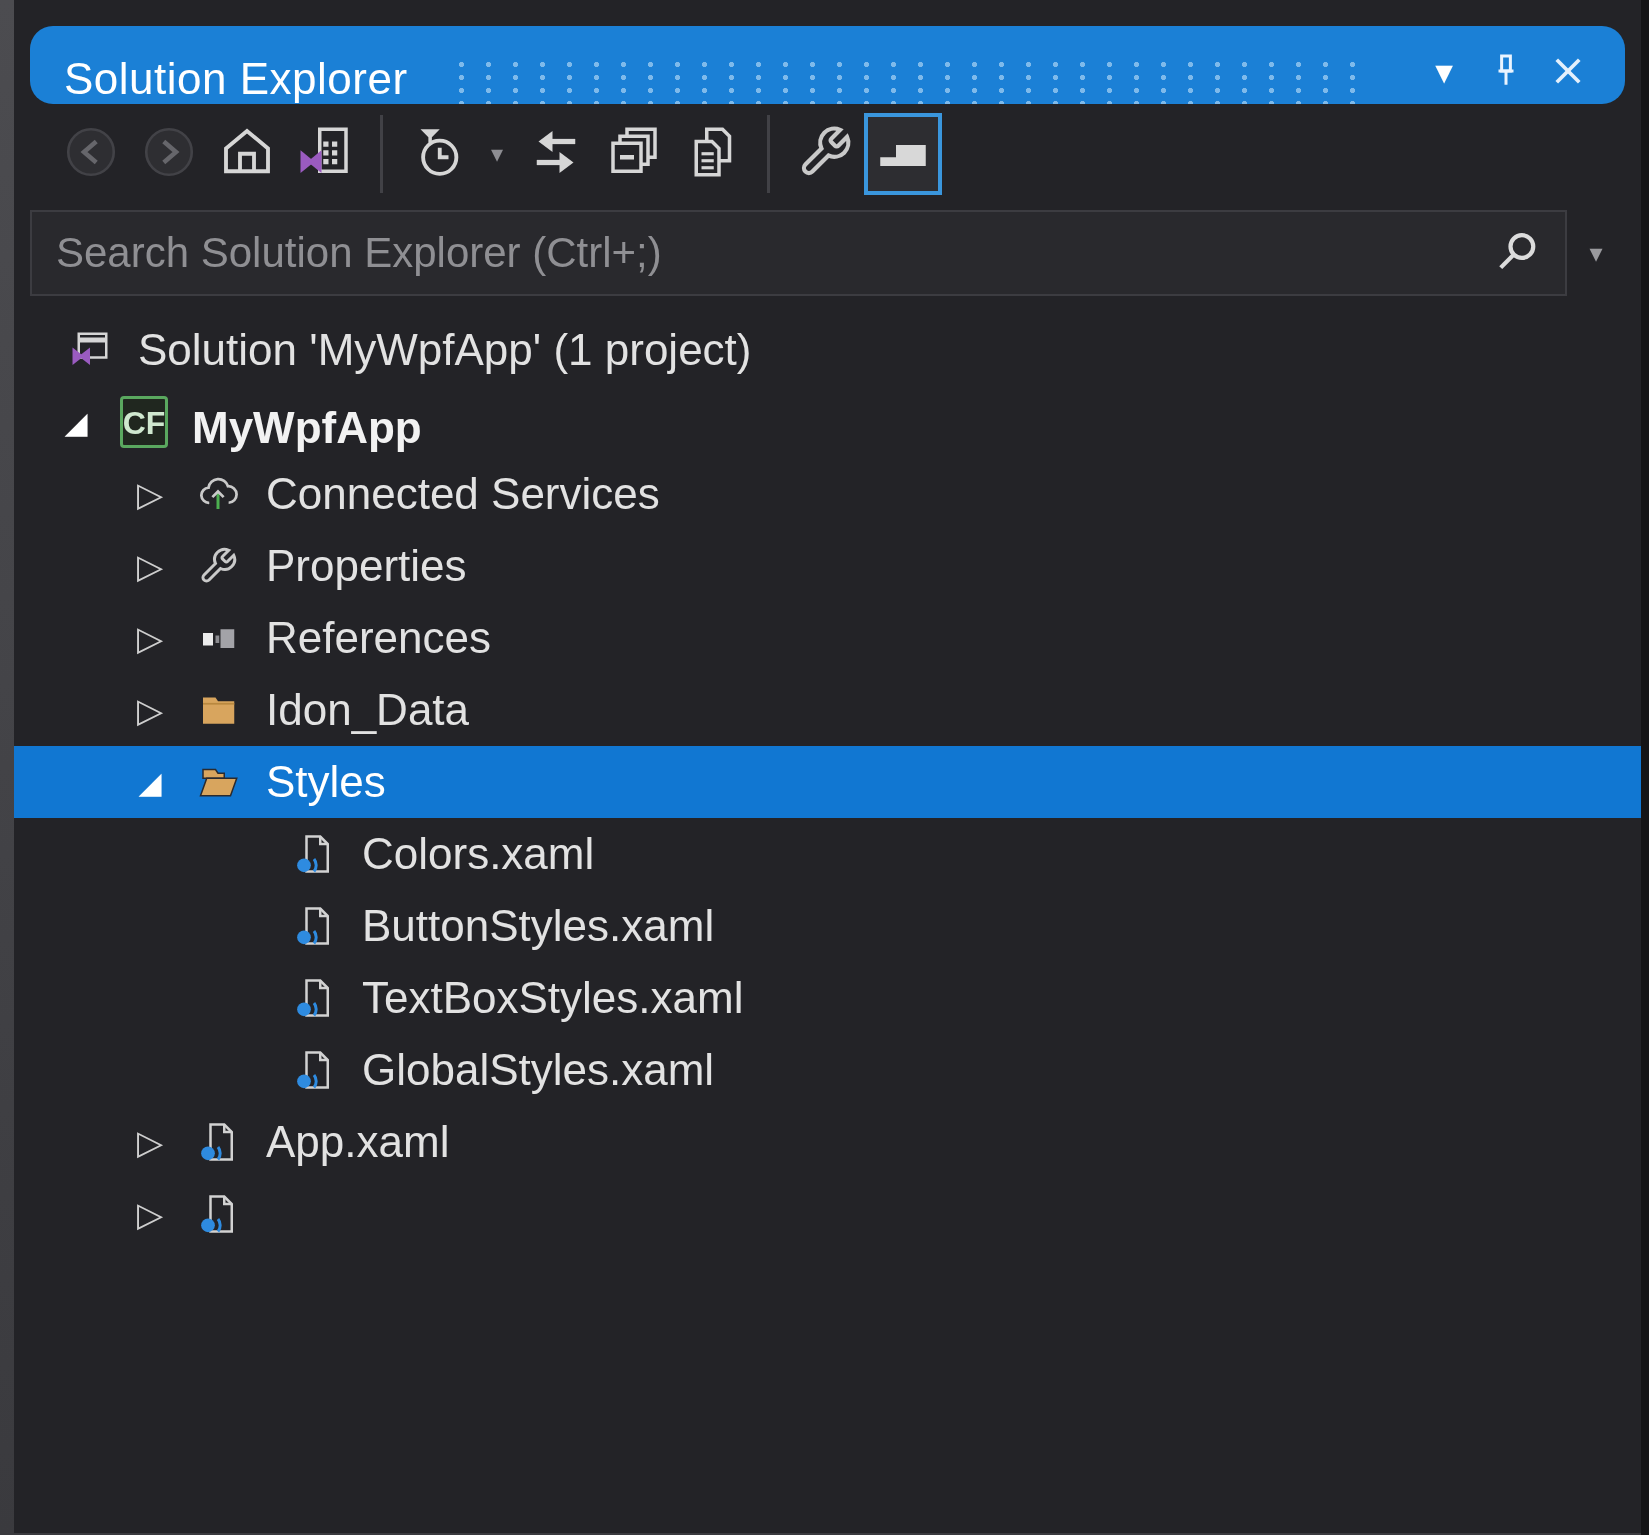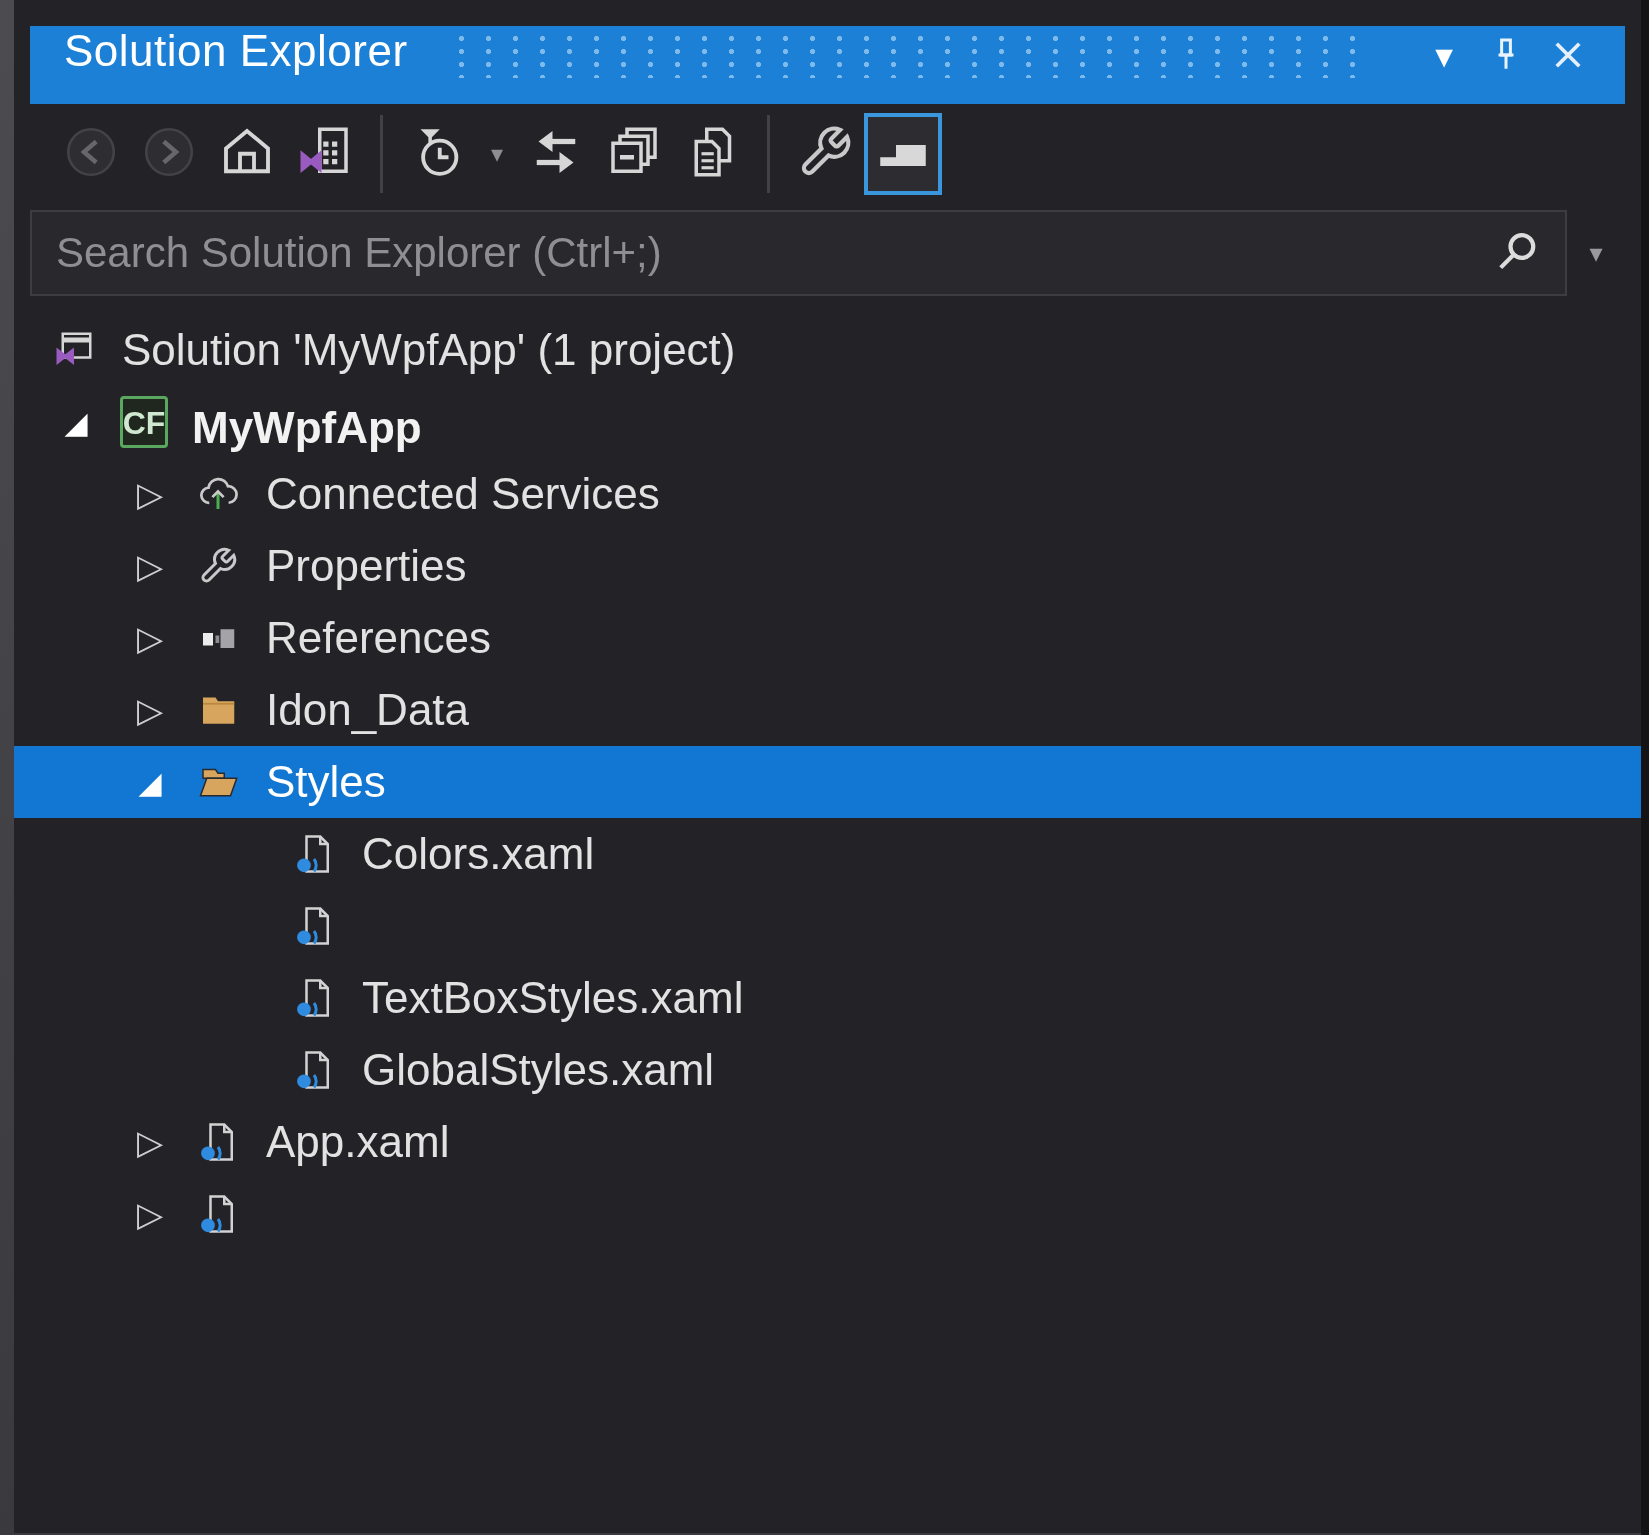--- a/index.html
+++ b/index.html
@@ -7,22 +7,22 @@
               font-family:"Liberation Sans", sans-serif; }
 
   
   .left-strip { position:absolute; left:0; top:0; width:14px; height:1535px;
                 background:linear-gradient(180deg,#4c4c50,#3a3a3e); }
   .window { position:absolute; left:14px; top:0; right:8px; bottom:0;
             background:#232327; padding:26px 16px 0 16px;
             border-bottom:2px solid #3a3a3e; }
 
   
-  .title-bar { height:78px; background:#1b80d6; display:flex; align-items:flex-start;
-               padding:0 26px 0 34px; }
+  .title-bar { height:78px; background:#1b80d6; display:flex; align-items:flex-end;
+               padding:0 26px 0 34px;border-radius:23px; }
   .title-text { color:#ffffff; font-size:44px; letter-spacing:0.5px; }
   .title-dots { flex:1; height:46px; margin:6px 36px 0 40px;
                 background-image:radial-gradient(circle, rgba(225,243,255,0.50) 2.3px, transparent 2.9px);
                 background-size:27px 13px; }
   .title-btn { width:62px; height:62px; display:flex; align-items:center; justify-content:center;
                color:#eaf4ff; cursor:default; }
   .title-btn svg { width:40px; height:40px; }
   .chevron-down-glyph { font-size:30px; color:#ffffff; }
 
   
@@ -52,21 +52,21 @@
   .tree { margin:8px -16px 0 -16px; padding-top:10px; }
   .row { height:72px; display:flex; align-items:center; color:#e2e2e2; font-size:44px; }
   .row.selected { background:#1177d2; color:#ffffff; }
   .row.bold .row-label { font-weight:bold; color:#f2f2f2;margin-top:12px; }
   .expander { width:96px; text-align:center; flex:0 0 auto; color:#d8d8d8; }
   .expander.collapsed { font-size:34px; color:#cfcfcf; }
   .expander.expanded { font-size:30px; color:#ffffff; }
   .row-icon { width:40px; height:58px; flex:0 0 auto; margin-right:28px;
               display:flex; align-items:center; justify-content:center; }
   .row-icon svg { width:58px; height:58px; }
-  .lv0 { padding-left:40px; }
+  .lv0 { padding-left:56px; }
   .lv1 { padding-left:14px; }
   .lv2 { padding-left:88px; }
   .lv3 { padding-left:184px; }
   .cf-badge { display:inline-block; width:58px; height:52px; line-height:48px; text-align:center;
               border:3px solid #5aa85f; border-radius:4px; color:#cfe8cf; font-size:32px;
               background:#20271f; font-weight:bold; }
   .row-label { white-space:nowrap; }
 </style>
 </head>
 <body>
@@ -277,20 +277,21 @@
       <div class="row lv3">
         <span class="expander none"></span>
         <span class="row-icon">
           <svg viewBox="0 0 32 32">
             <path d="M10 2h11l6 6v22H10z" fill="none" stroke="#d2d2d2" stroke-width="2"></path>
             <path d="M21 2v6h6" fill="none" stroke="#d2d2d2" stroke-width="2"></path>
             <circle cx="8" cy="25" r="5.5" fill="#2e8be0"></circle>
             <path d="M16 20a8 8 0 0 1 0 10" fill="none" stroke="#2e8be0" stroke-width="2.4"></path>
           </svg>
         </span>
+        <span class="row-label">ButtonStyles.xaml</span>
       </div>
       <div class="row lv3">
         <span class="expander none"></span>
         <span class="row-icon">
           <svg viewBox="0 0 32 32">
             <path d="M10 2h11l6 6v22H10z" fill="none" stroke="#d2d2d2" stroke-width="2"></path>
             <path d="M21 2v6h6" fill="none" stroke="#d2d2d2" stroke-width="2"></path>
             <circle cx="8" cy="25" r="5.5" fill="#2e8be0"></circle>
             <path d="M16 20a8 8 0 0 1 0 10" fill="none" stroke="#2e8be0" stroke-width="2.4"></path>
           </svg>

